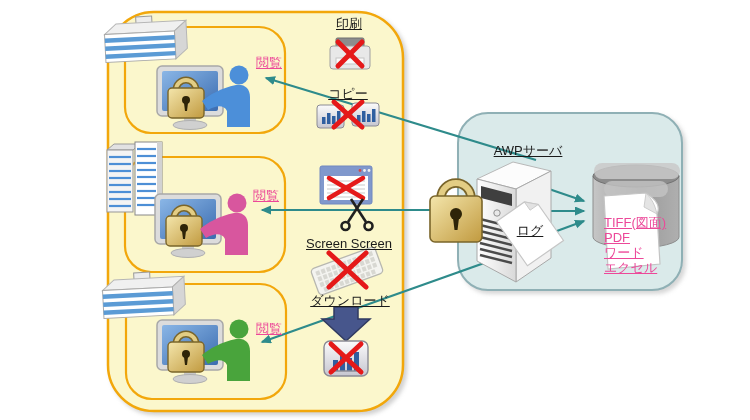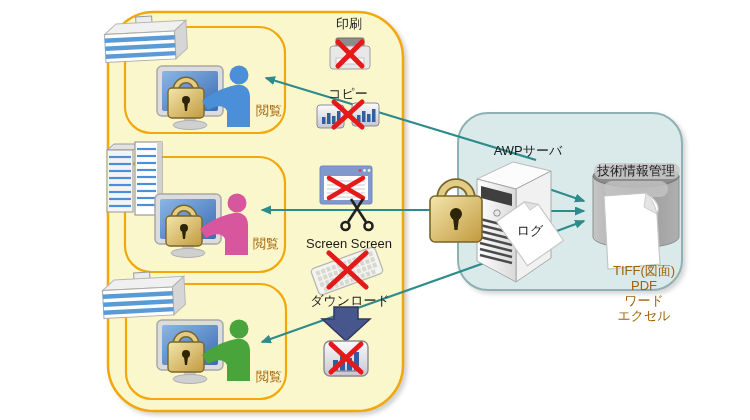--- a/index.html
+++ b/index.html
@@ -1,22 +1,22 @@
 <!DOCTYPE html>
 <html><head>
 <meta charset="utf-8">
 <style>
   html,body { margin:0; padding:0; background:#FFFFFF; }
   .stage { position:relative; width:750px; height:420px; background:#FFFFFF; overflow:hidden;
            font-family:"Liberation Sans","DejaVu Sans",sans-serif; }
   .stage svg { position:absolute; left:0; top:0; }
   .lbl { position:absolute; font-size:13px; color:#1A1A1A; white-space:nowrap;
-         text-align:center; line-height:1.15; }
-  .red { color:#a16207;margin-top:48px; }
-  .left { text-align:center; }
+         text-align:center; line-height:1.15;text-decoration:underline; }
+  .red { color:#ec4899; }
+  .left { text-align:left; }
 </style>
 </head>
 <body>
 
 <div class="stage">
 
 <svg width="750" height="420" viewBox="0 0 750 420">
   <defs>
     <marker id="ah" markerWidth="11" markerHeight="10" refX="9" refY="4.5" orient="auto" markerUnits="userSpaceOnUse">
       <path d="M0,0 L10.5,4.5 L0,9 z" fill="#2E8B8B"></path>
@@ -298,20 +298,19 @@
 <div class="lbl red" style="left:252px;top:322px;width:34px">閲覧</div>
 
 <div class="lbl" style="left:319px;top:17px;width:60px">印刷</div>
 <div class="lbl" style="left:318px;top:87px;width:60px">コピー</div>
 <div class="lbl" style="left:306px;top:237px;width:80px">Screen Screen</div>
 <div class="lbl" style="left:310px;top:294px;width:80px">ダウンロード</div>
 
 <div class="lbl" style="left:488px;top:144px;width:80px">AWPサーバ</div>
 <div class="lbl" style="left:510px;top:224px;width:40px">ログ</div>
 
-<div class="lbl" style="left:591px;top:164px;width:90px">技術情報管理</div>
 
 <div class="lbl red left" style="left:604px;top:216px;width:80px">TIFF(図面)</div>
 <div class="lbl red left" style="left:604px;top:231px;width:80px">PDF</div>
 <div class="lbl red left" style="left:604px;top:246px;width:80px">ワード</div>
 <div class="lbl red left" style="left:604px;top:261px;width:80px">エクセル</div>
 
 </div>
 
 </body></html>

